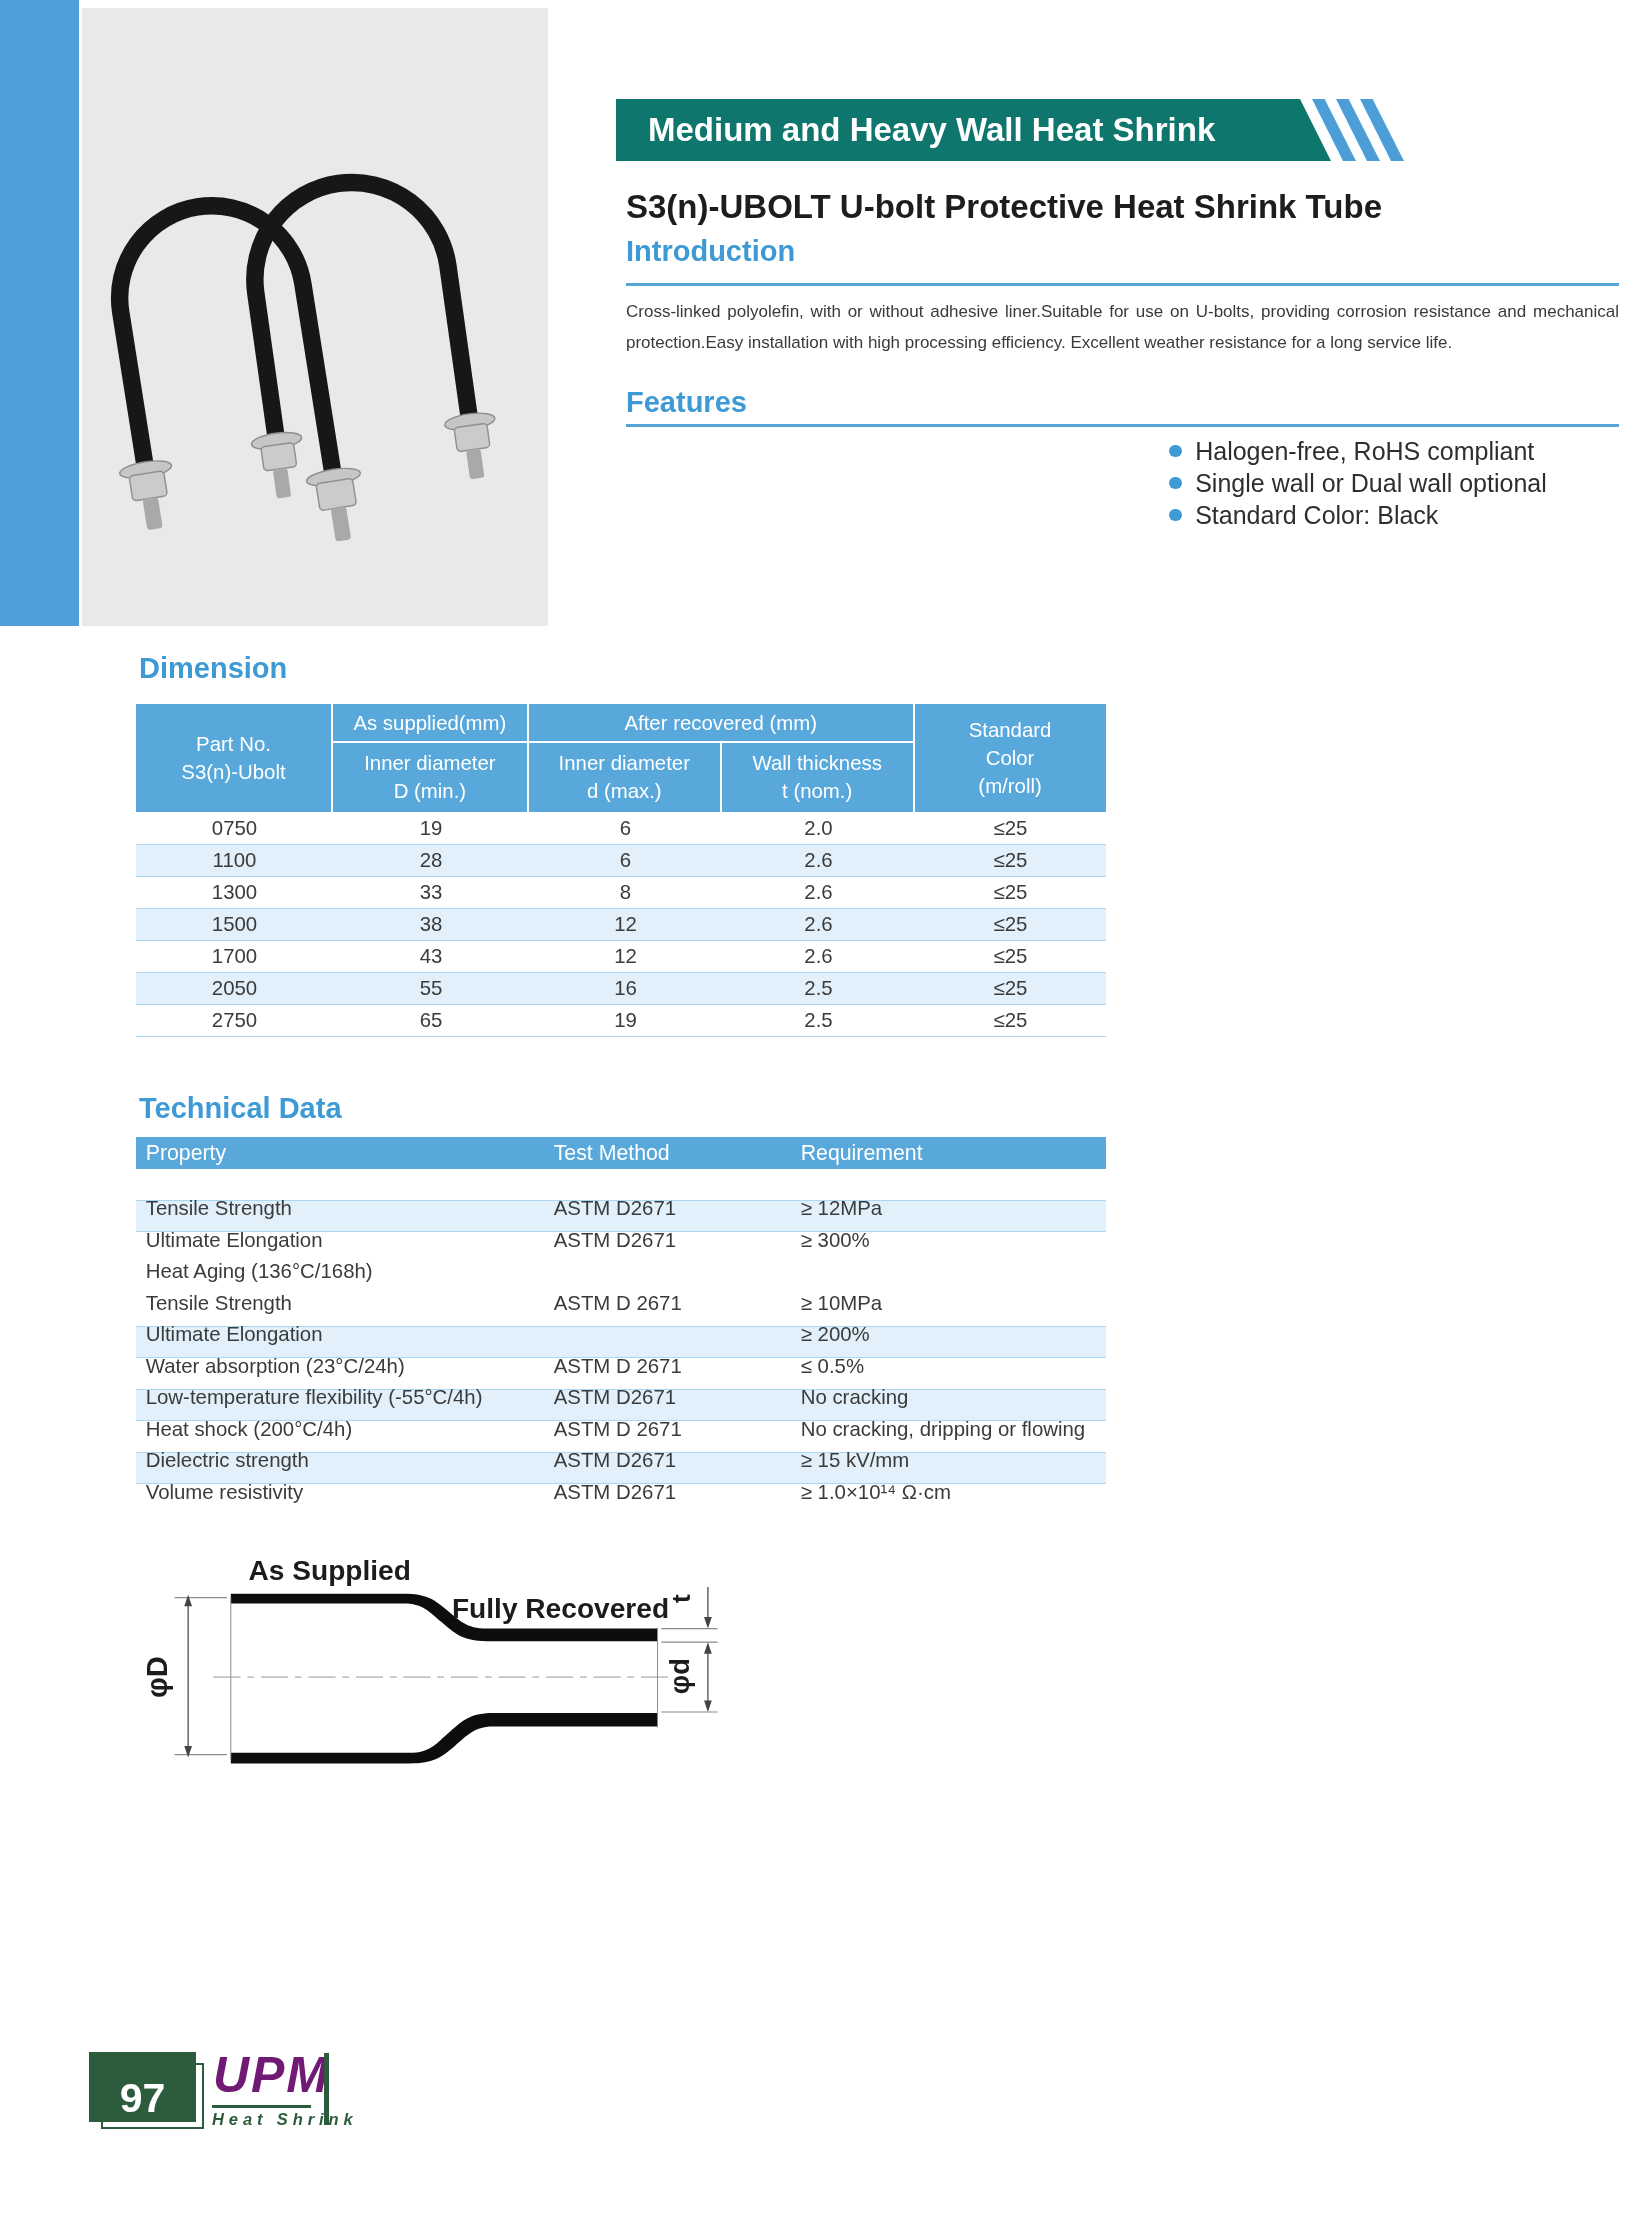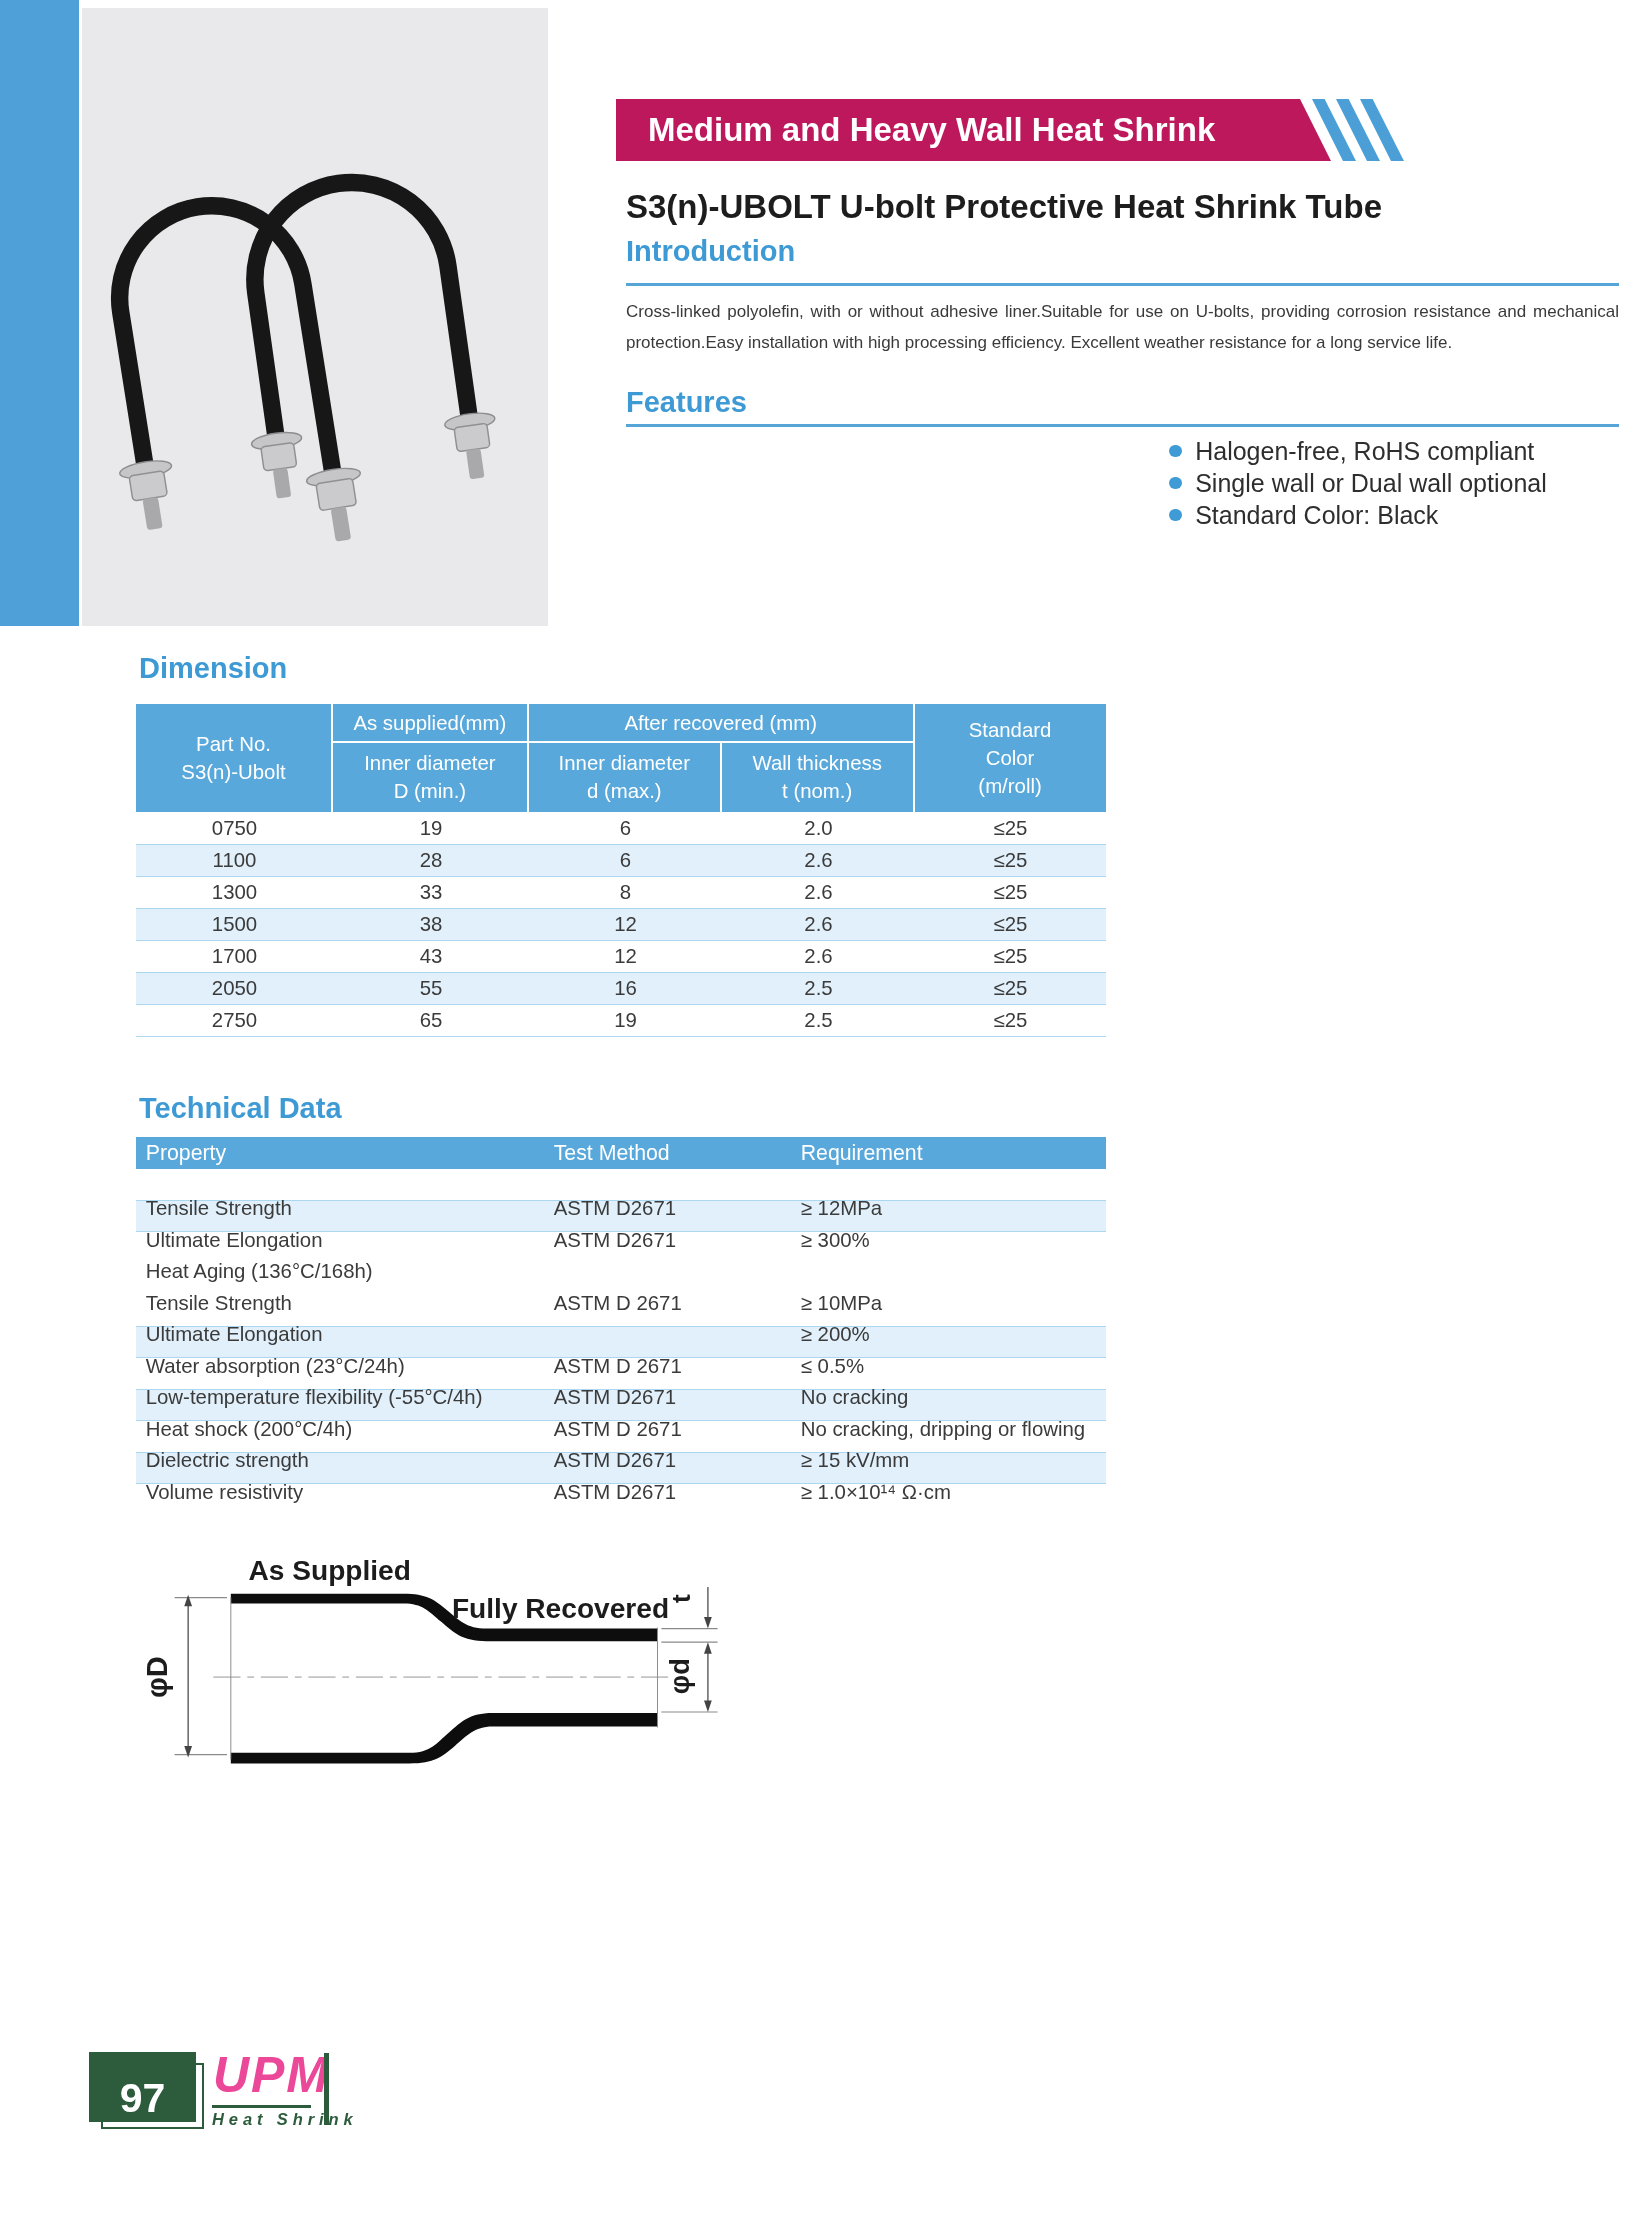--- a/index.html
+++ b/index.html
@@ -4,21 +4,21 @@
 <style>
   html,body{margin:0;padding:0;background:#ffffff;}
   .page{position:relative;width:1650px;height:2223px;background:#ffffff;overflow:hidden;
         font-family:"Liberation Sans", sans-serif;color:#333;}
 
   
   .sidebar-accent{position:absolute;left:0;top:0;width:79px;height:626px;background:#4FA0D8;}
   .photo-box{position:absolute;left:82px;top:7.8px;width:466px;height:618px;background:#E9E9EB;}
 
   
-  .banner{position:absolute;left:616px;top:99px;width:715px;height:62px;background:#be185d;
+  .banner{position:absolute;left:616px;top:99px;width:715px;height:62px;background:#0f766e;
           clip-path:polygon(0 0,684px 0,715px 100%,0 100%);}
   .banner-text{position:absolute;left:32px;top:0;height:62px;line-height:62px;
                font-size:33px;font-weight:bold;color:#ffffff;white-space:nowrap;}
   .stripe{position:absolute;top:99px;height:62px;width:44px;background:#4C9FD6;
           clip-path:polygon(0 0,12.6px 0,44px 100%,31px 100%);}
   .stripe1{left:1312px;} .stripe2{left:1336px;} .stripe3{left:1360px;}
 
   .product-title{position:absolute;left:626px;top:188px;width:999px;font-size:33px;
                  font-weight:bold;color:#1d1d1d;}
 
@@ -67,21 +67,21 @@
 
   
   .diagram{position:absolute;left:97px;top:1548px;width:640px;height:233px;}
 
   
   .pg-outline{position:absolute;left:101px;top:2063px;width:99px;height:62px;
               border:2.9px solid #2C5C3B;}
   .pg-box{position:absolute;left:89px;top:2052px;width:107px;height:70px;background:#2C5C3B;
           display:flex;align-items:flex-end;justify-content:center;}
   .pg-num{color:#ffffff;font-size:41px;font-weight:bold;}
-  .brand{position:absolute;left:213px;top:2046px;color:#ec4899;font-size:50px;font-weight:800;
+  .brand{position:absolute;left:213px;top:2046px;color:#701a75;font-size:50px;font-weight:800;
          font-style:italic;letter-spacing:1.9px;}
   .brand-rule{position:absolute;left:212px;top:2105px;width:99px;height:2.9px;background:#2C5C3B;}
   .brand-sub{position:absolute;left:212px;top:2110px;color:#2C5C3B;font-size:16.5px;font-weight:bold;
              font-style:italic;letter-spacing:4.9px;}
   .brand-bar{position:absolute;left:324px;top:2053px;width:4.9px;height:72px;background:#2C5C3B;}
 </style>
 </head>
 <body>
 
 <div class="page">

